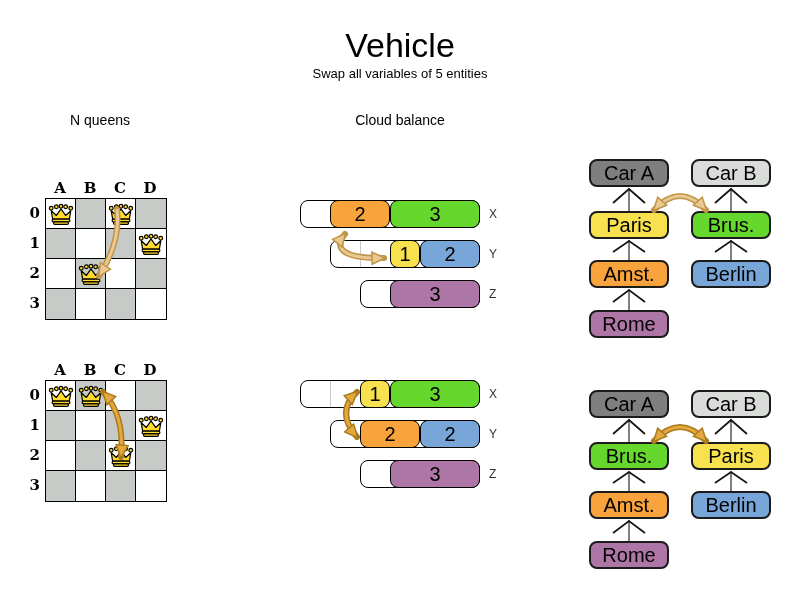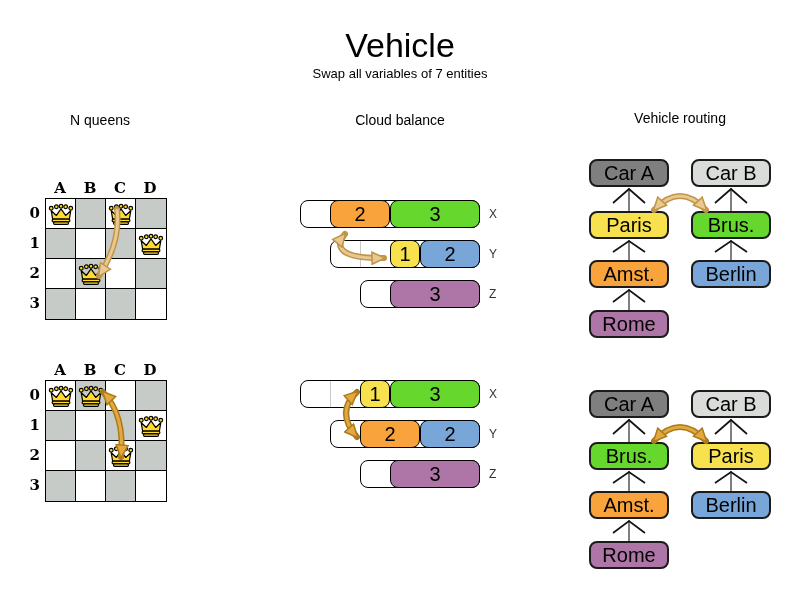--- a/index.html
+++ b/index.html
@@ -23,26 +23,25 @@
   .cloud-label{position:absolute;font-size:12px;color:#333;}
   .ghost-line{position:absolute;width:1px;background:#c9c9c9;}
   svg.swap-arrow, svg.chain-arrow{position:absolute;overflow:visible;}
 </style>
 </head>
 <body>
 
 <div class="page">
 
   <div class="main-title">Vehicle</div>
-  <div class="main-subtitle">Swap all variables of 7 entities</div>
+  <div class="main-subtitle">Swap all variables of 5 entities</div>
 
   <div class="section-title" id="cb-title">Cloud balance</div>
   <div class="section-title" id="nq-title">N queens</div>
   <div class="section-title" id="vr-title">
-    <div>Vehicle routing</div>
   </div>
 
   <div id="dyn" style="position:absolute;inset:0;">
       <div style="position: absolute; left: 45px; top: 198px; width: 120px; height: 120px; border: 1px solid rgb(0, 0, 0);">
         <div style="position: absolute; left: 0px; top: 0px; width: 30px; height: 30px; box-sizing: border-box; background: rgb(255, 255, 255); border-right: 1px solid rgb(0, 0, 0); border-bottom: 1px solid rgb(0, 0, 0);"></div>
         <div style="position: absolute; left: 30px; top: 0px; width: 30px; height: 30px; box-sizing: border-box; background: rgb(199, 203, 199); border-right: 1px solid rgb(0, 0, 0); border-bottom: 1px solid rgb(0, 0, 0);"></div>
         <div style="position: absolute; left: 60px; top: 0px; width: 30px; height: 30px; box-sizing: border-box; background: rgb(255, 255, 255); border-right: 1px solid rgb(0, 0, 0); border-bottom: 1px solid rgb(0, 0, 0);"></div>
         <div style="position: absolute; left: 90px; top: 0px; width: 30px; height: 30px; box-sizing: border-box; background: rgb(199, 203, 199); border-right: none; border-bottom: 1px solid rgb(0, 0, 0);"></div>
         <div style="position: absolute; left: 0px; top: 30px; width: 30px; height: 30px; box-sizing: border-box; background: rgb(199, 203, 199); border-right: 1px solid rgb(0, 0, 0); border-bottom: 1px solid rgb(0, 0, 0);"></div>
         <div style="position: absolute; left: 30px; top: 30px; width: 30px; height: 30px; box-sizing: border-box; background: rgb(255, 255, 255); border-right: 1px solid rgb(0, 0, 0); border-bottom: 1px solid rgb(0, 0, 0);"></div>

